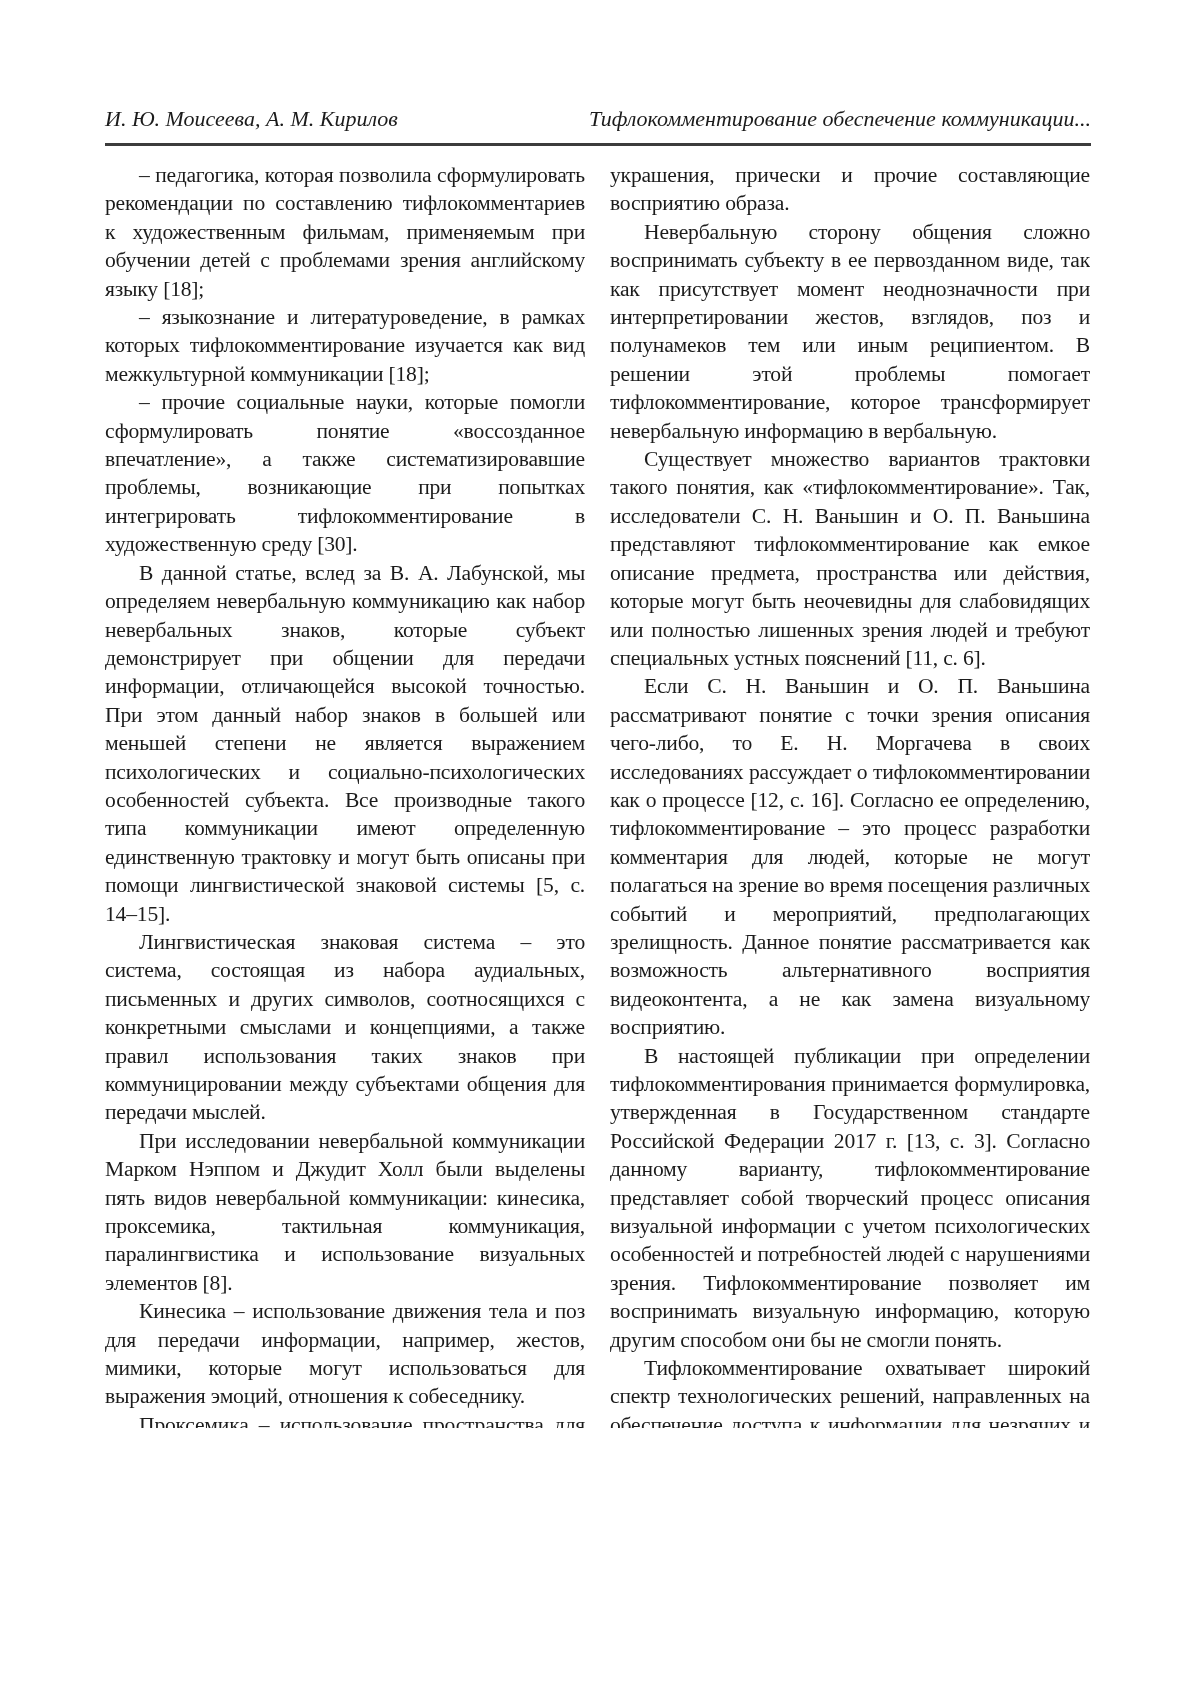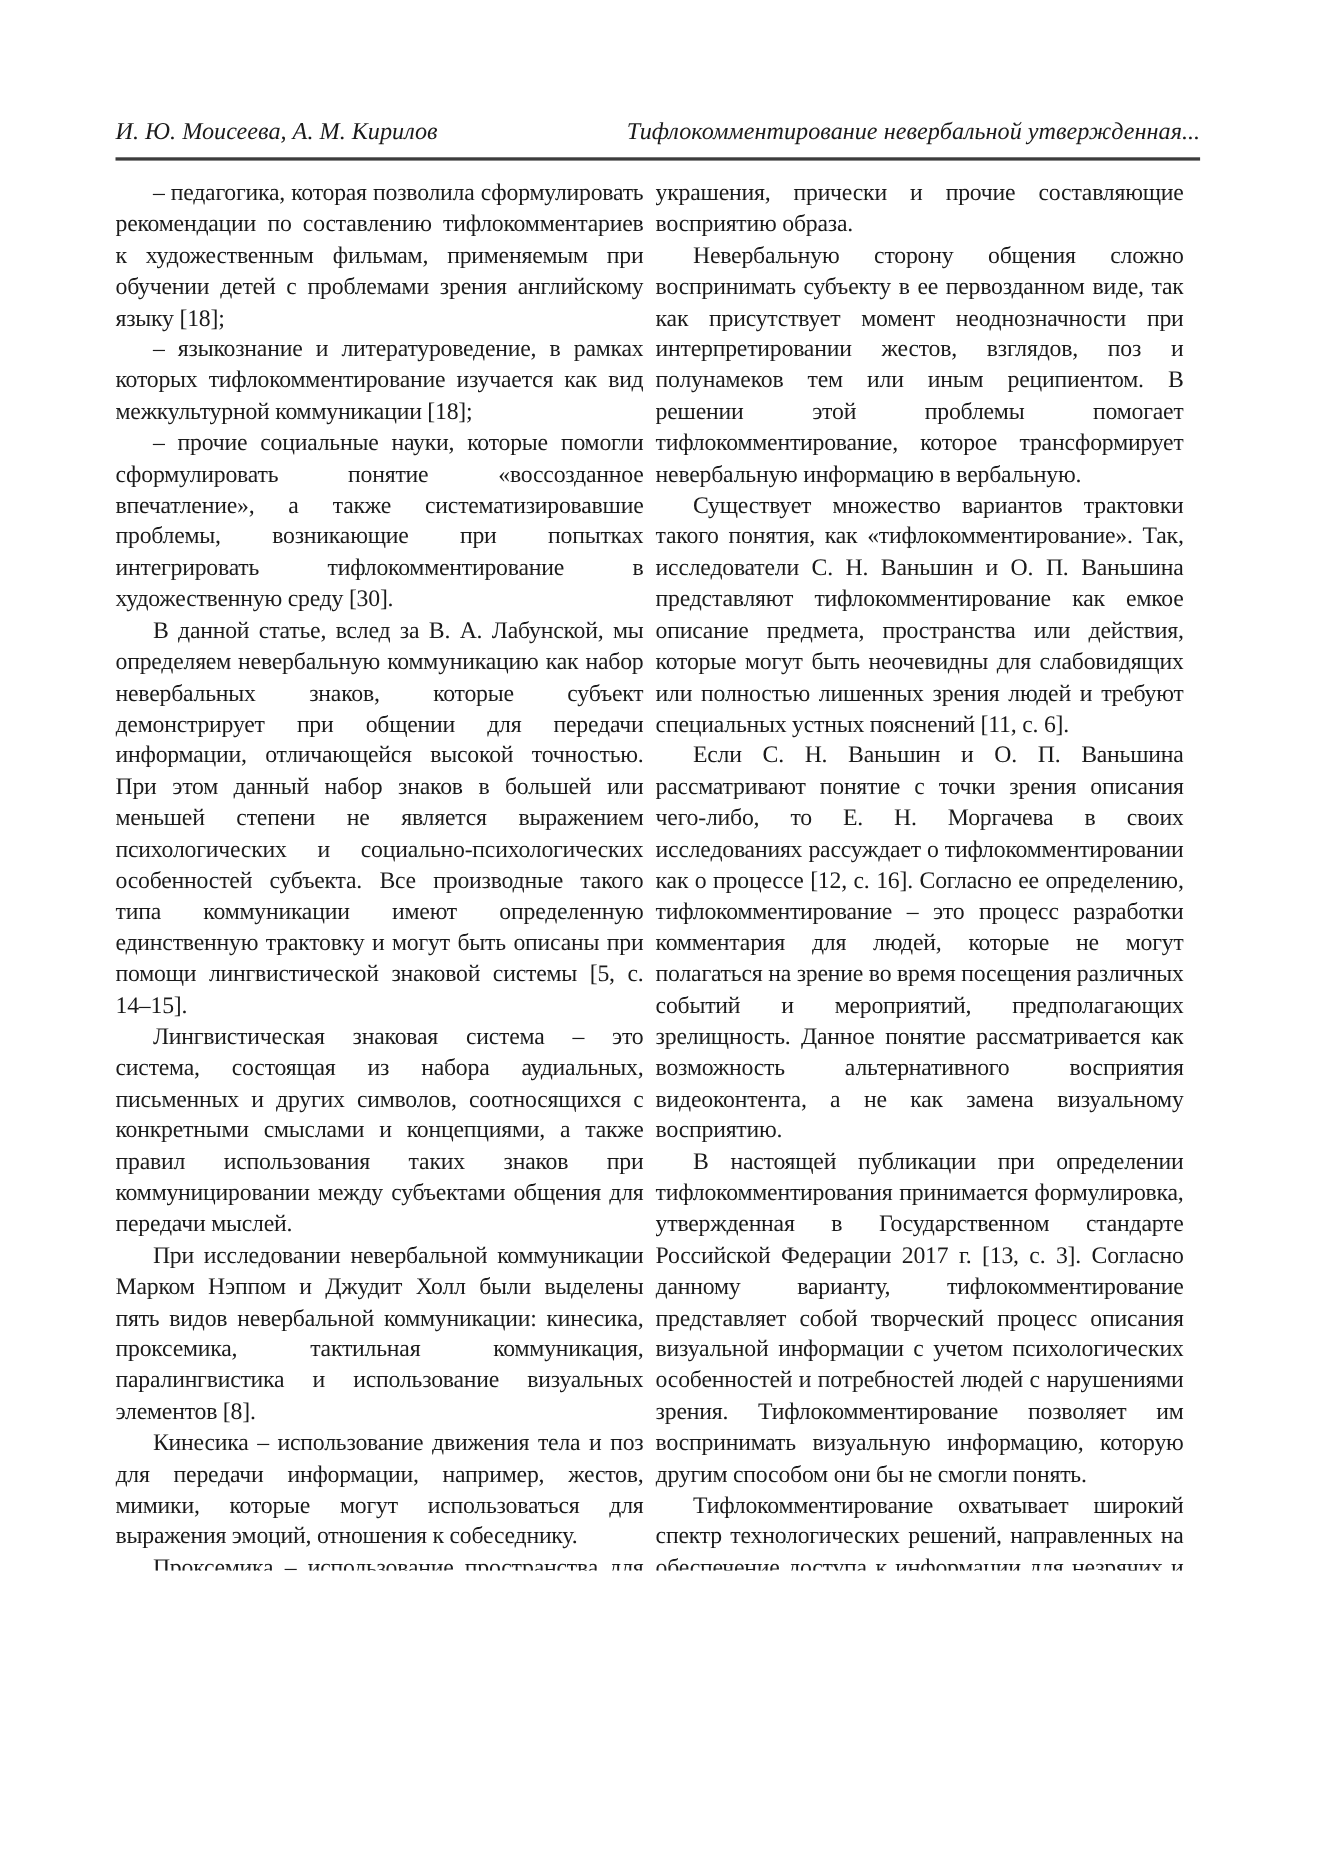--- a/index.html
+++ b/index.html
@@ -30,21 +30,21 @@
     border-bottom: 3px solid #3c3c3c;
     padding-bottom: 11px;
   }
   .content {
     position: absolute;
     left: 105px;
     top: 161px;
     width: 986px;
     height: 1398px;
     display: flex;
-    gap: 11px;
+    gap: 25px;
     overflow: hidden;
   }
   .column {
     width: 480px;
     height: 100%;
     overflow: hidden;
     text-align: justify;
     font-size: 21.6px;
     line-height: 28.4px;
     letter-spacing: -0.2px;
@@ -81,21 +81,21 @@
     font-weight: bold;
   }
 </style>
 </head>
 <body>
 
 <div class="page">
 
   <div class="page-header">
     <span>И. Ю. Моисеева, А. М. Кирилов</span>
-    <span>Тифлокомментирование невербальной утвержденная...</span>
+    <span>Тифлокомментирование обеспечение коммуникации...</span>
   </div>
 
   <div class="content">
     <div class="column">
         <p class="para" lang="ru">– педагогика, которая позволила сформулировать рекомендации по составлению тифлокомментариев к художественным фильмам, применяемым при обучении детей с проблемами зрения английскому языку [18];</p>
         <p class="para" lang="ru">– языкознание и литературоведение, в рамках которых тифлокомментирование изучается как вид межкультурной коммуникации [18];</p>
         <p class="para" lang="ru">– прочие социальные науки, которые помогли сформулировать понятие «воссозданное впечатление», а также систематизировавшие проблемы, возникающие при попытках интегрировать тифлокомментирование в художественную среду [30].</p>
         <p class="para" lang="ru">В данной статье, вслед за В. А. Лабунской, мы определяем невербальную коммуникацию как набор невербальных знаков, которые субъект демонстрирует при общении для передачи информации, отличающейся высокой точностью. При этом данный набор знаков в большей или меньшей степени не является выражением психологических и социально-психологических особенностей субъекта. Все производные такого типа коммуникации имеют определенную единственную трактовку и могут быть описаны при помощи лингвистической знаковой системы [5, с. 14–15].</p>
         <p class="para" lang="ru">Лингвистическая знаковая система – это система, состоящая из набора аудиальных, письменных и других символов, соотносящихся с конкретными смыслами и концепциями, а также правил использования таких знаков при коммуницировании между субъектами общения для передачи мыслей.</p>
         <p class="para" lang="ru">При исследовании невербальной коммуникации Марком Нэппом и Джудит Холл были выделены пять видов невербальной коммуникации: кинесика, проксемика, тактильная коммуникация, паралингвистика и использование визуальных элементов [8].</p>

